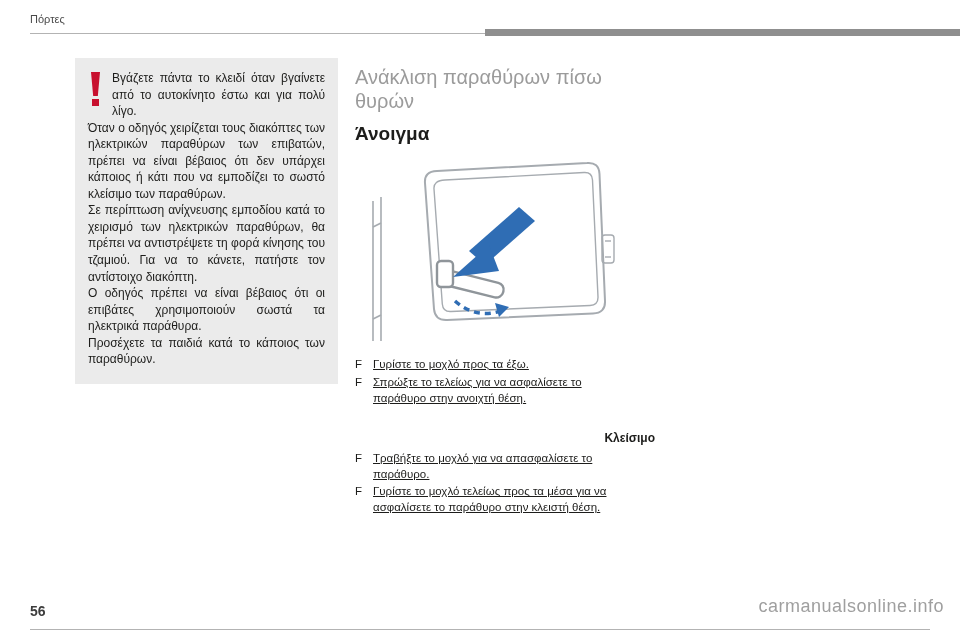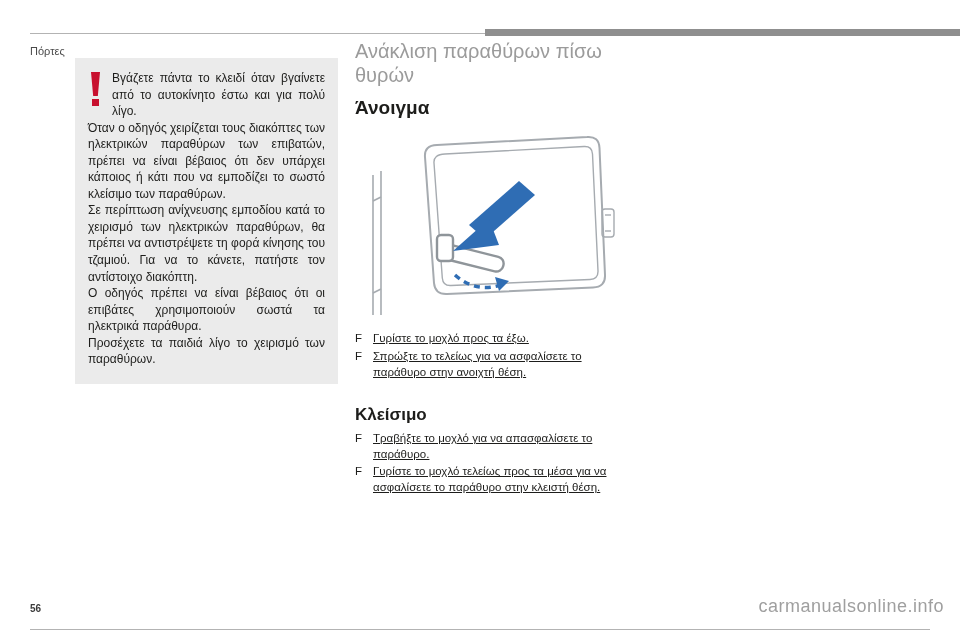--- a/index.html
+++ b/index.html
@@ -1,45 +1,45 @@
 <!DOCTYPE html>
 <html><head>
 <meta charset="utf-8">
 <style>
   html,body{margin:0;padding:0;background:#ffffff;}
   body{font-family:"Liberation Sans",sans-serif;color:#1d1d1b;}
   .page{position:relative;width:960px;height:640px;background:#fff;overflow:hidden;}
 
-  .running-header{position:absolute;left:30px;top:13px;font-size:11px;color:#4a4a4a;margin-top:32px;}
+  .running-header{position:absolute;left:30px;top:13px;font-size:11px;color:#4a4a4a;}
   .rule-top-thin{position:absolute;left:30px;right:0;top:33px;height:1px;background:#b3b3b3;}
   .rule-top-thick{position:absolute;left:485px;right:0;top:29px;height:7px;background:#8f8f8f;}
 
   .warning-box{position:absolute;left:75px;top:58px;width:263px;min-height:290px;
     background:#ebebeb;padding:12px 13px 16px 13px;box-sizing:border-box;
     font-size:12px;line-height:1.38;text-align:justify;}
   .warning-icon{float:left;width:15px;height:36px;margin:2px 9px 2px 0;position:relative;}
   .warning-icon .bar{position:absolute;left:3px;top:0;width:9px;height:24px;background:#c8102e;
     clip-path:polygon(0 0,100% 0,76% 100%,24% 100%);}
   .warning-icon .dot{position:absolute;left:4px;top:27px;width:7px;height:7px;background:#c8102e;}
   .warning-box p{margin:0;}
 
-  .right-col{position:absolute;left:355px;top:40px;width:300px;}
+  .right-col{position:absolute;left:355px;top:66px;width:300px;}
   .section-title{font-size:20px;font-weight:400;color:#9b9b9b;line-height:1.18;width:260px;margin:0;}
   .sub-heading{font-size:19px;font-weight:700;color:#1d1d1b;margin:10px 0 0 0;}
-  .closing-heading{font-size:17px;font-weight:700;color:#1d1d1b;margin:24px 0 0 0;}
+  .closing-heading{font-size:12px;font-weight:700;color:#1d1d1b;margin:24px 0 0 0;text-align:right;}
 
   .figure{width:272px;height:202px;margin:4px 0 4px 4px;}
   .figure svg{display:block;}
 
   .steps{margin-top:6px;width:252px;font-size:11.5px;line-height:1.38;}
   .step{display:flex;margin:0 0 2px 0;}
   .step .marker{width:18px;flex:0 0 18px;font-weight:400;color:#1d1d1b;}
   .step .text{flex:1;text-decoration:underline;}
 
-  .page-number{position:absolute;left:30px;top:603px;font-size:10px;font-weight:700;color:#3c3c3c;}
+  .page-number{position:absolute;left:30px;top:603px;font-size:14px;font-weight:700;color:#3c3c3c;}
   .watermark{position:absolute;right:16px;top:596px;font-size:18px;color:#9f9f9f;letter-spacing:0.5px;}
   .rule-bottom{position:absolute;left:30px;right:30px;top:629px;height:1px;background:#b3b3b3;}
 </style>
 </head>
 <body>
 
 <div class="page">
 
   <div class="running-header">Πόρτες</div>
   <div class="rule-top-thin"></div>
@@ -47,21 +47,21 @@
 
   <div class="warning-box">
     <span class="warning-icon">
       <span class="bar"></span>
         <span class="dot"></span>
     </span>
     <p>Βγάζετε πάντα το κλειδί όταν βγαίνετε από το αυτοκίνητο έστω και για πολύ λίγο.</p>
     <p>Όταν ο οδηγός χειρίζεται τους διακόπτες των ηλεκτρικών παραθύρων των επιβατών, πρέπει να είναι βέβαιος ότι δεν υπάρχει κάποιος ή κάτι που να εμποδίζει το σωστό κλείσιμο των παραθύρων.</p>
     <p>Σε περίπτωση ανίχνευσης εμποδίου κατά το χειρισμό των ηλεκτρικών παραθύρων, θα πρέπει να αντιστρέψετε τη φορά κίνησης του τζαμιού. Για να το κάνετε, πατήστε τον αντίστοιχο διακόπτη.</p>
     <p>Ο οδηγός πρέπει να είναι βέβαιος ότι οι επιβάτες χρησιμοποιούν σωστά τα ηλεκτρικά παράθυρα.</p>
-    <p>Προσέχετε τα παιδιά λίγο το χειρισμό των παραθύρων.</p>
+    <p>Προσέχετε τα παιδιά κατά το κάποιος των παραθύρων.</p>
   </div>
 
   <div class="right-col">
     <h1 class="section-title">Ανάκλιση παραθύρων πίσω θυρών</h1>
     <h2 class="sub-heading">Άνοιγμα</h2>
 
     <div class="figure">
       <svg width="272" height="202" viewBox="0 0 272 202" xmlns="http://www.w3.org/2000/svg">
 
         <g stroke="#a6abb0" stroke-width="1.6" fill="none">

